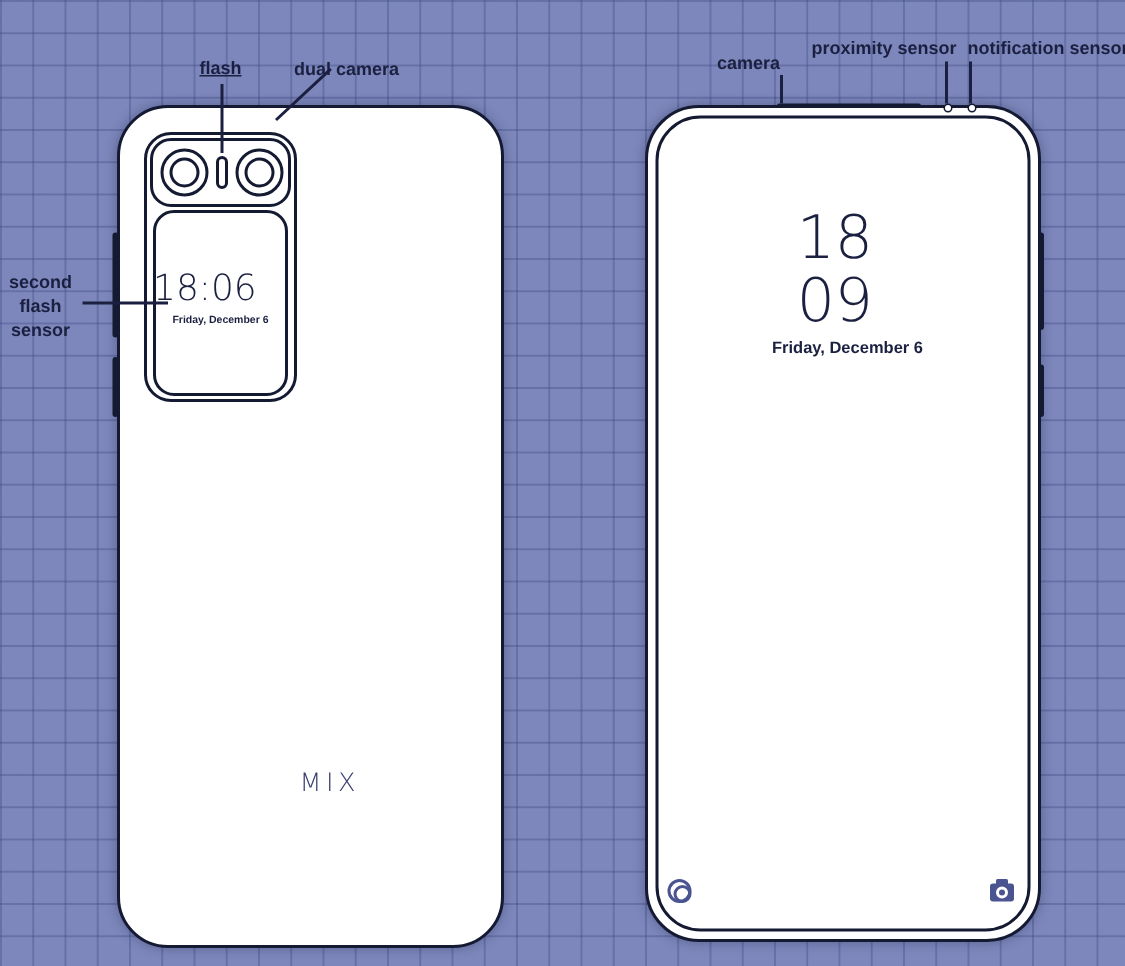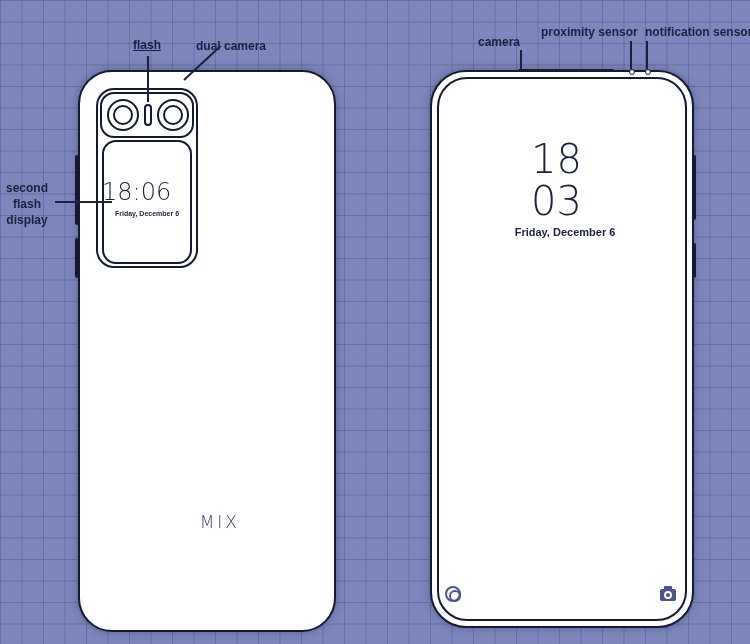--- a/index.html
+++ b/index.html
@@ -88,36 +88,36 @@
 
 <div class="abs label" style="left:133px;top:38px;text-decoration:underline;">flash</div>
 <div class="line" style="left:147px;top:56px;width:2px;height:46px;"></div>
 
 <div class="abs label" style="left:196px;top:39px;">dual camera</div>
 <div class="line" style="left:184px;top:79px;width:50px;height:2px;transform:rotate(-43deg);transform-origin:left center;"></div>
 
 <div class="abs label" style="left:5px;top:180px;width:44px;text-align:center;line-height:16px;">
   <div>second</div>
   <div>flash</div>
-  <div>display</div>
+  <div>sensor</div>
 </div>
 <div class="line" style="left:55px;top:201px;width:57px;height:2px;"></div>
 
 <div class="abs front-outer"></div>
 <div class="abs front-inner"></div>
 <div class="side-btn" style="left:692px;top:155px;height:65px;"></div>
 <div class="side-btn" style="left:692px;top:243px;height:35px;"></div>
 
 <div class="abs speaker"></div>
 <div class="abs sensor-dot" style="left:629px;top:69px;"></div>
 <div class="abs sensor-dot" style="left:645px;top:69px;"></div>
 
 <div class="abs front-hour">
   <div>18</div>
-  <div>03</div>
+  <div>09</div>
 </div>
 <div class="abs front-date">Friday, December 6</div>
 
 <div class="abs icon-fp"></div>
 <div class="abs icon-cam"></div>
 
 <div class="abs label" style="left:478px;top:35px;">camera</div>
 <div class="line" style="left:520px;top:50px;width:2px;height:19px;"></div>
 
 <div class="abs label" style="left:541px;top:25px;">proximity sensor</div>

